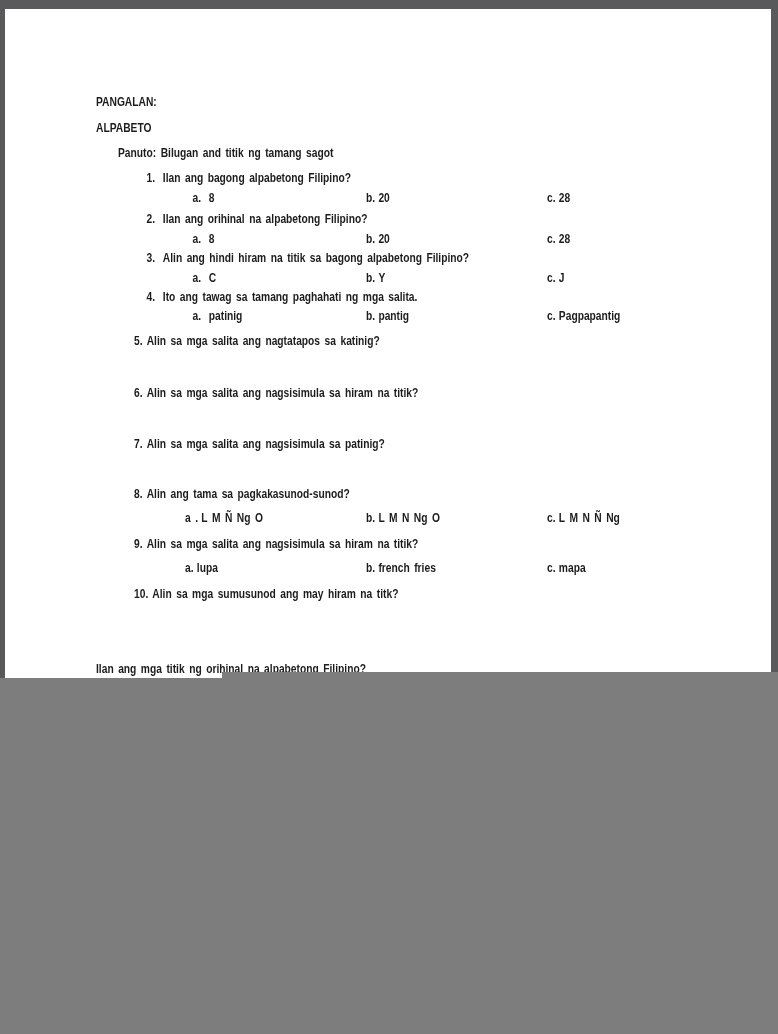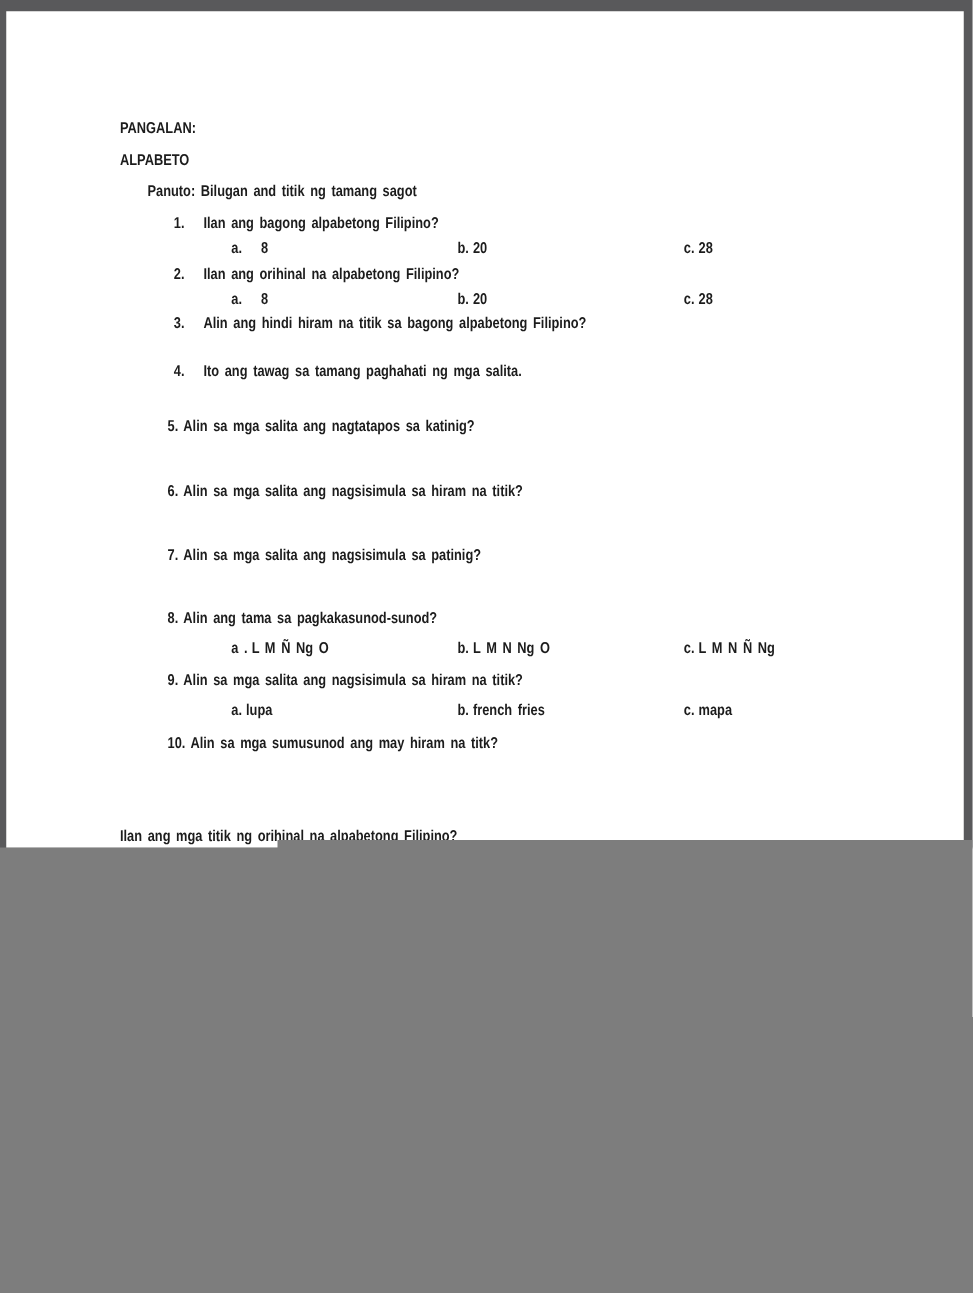--- a/index.html
+++ b/index.html
@@ -2,21 +2,21 @@
 <html><head>
 <meta charset="utf-8">
 <style>
   html,body{margin:0;padding:0;}
   body{
     width:778px;height:1034px;position:relative;overflow:hidden;
     background:#7d7d7d;
     font-family:"Liberation Sans",sans-serif;
   }
   .frame{position:absolute;left:0;top:0;width:778px;height:678px;background:#59595b;}
-  .page{position:absolute;left:5px;top:9px;width:766px;height:669px;background:#ffffff;overflow:hidden;}
+  .page{position:absolute;left:5px;top:9px;width:766px;height:669px;background:#ffffff;overflow:hidden;text-align:center;}
   .row{
     position:absolute;white-space:nowrap;
     font-size:12.5px;font-weight:700;color:#1c1c1c;
     line-height:15px;height:16px;word-spacing:2px;
   }
   .sx{transform:scaleX(0.82);transform-origin:0 0;}
   .q .n{display:inline-block;}
   .q.tabnum .n{width:29px;}
   .optrow{position:absolute;left:0;width:706px;height:16px;}
   .opt{
@@ -49,22 +49,32 @@
   </div>
 
   <div class="row q tabnum sx" style="left:134px;top:203px"><span class="n">2.</span><span>Ilan ang orihinal na alpabetong Filipino?</span></div>
   <div class="optrow" style="top:223px">
     <span class="opt a tab"><span class="p">a.</span><span class="v">8</span></span>
     <span class="opt b"><span class="p">b.</span><span class="v">20</span></span>
     <span class="opt c"><span class="p">c.</span><span class="v">28</span></span>
   </div>
 
   <div class="row q tabnum sx" style="left:134px;top:242px"><span class="n">3.</span><span>Alin ang hindi hiram na titik sa bagong alpabetong Filipino?</span></div>
+  <div class="optrow" style="top:262px">
+    <span class="opt a tab"><span class="p">a.</span><span class="v">C</span></span>
+    <span class="opt b"><span class="p">b.</span><span class="v">Y</span></span>
+    <span class="opt c"><span class="p">c.</span><span class="v">J</span></span>
+  </div>
 
   <div class="row q tabnum sx" style="left:134px;top:281px"><span class="n">4.</span><span>Ito ang tawag sa tamang paghahati ng mga salita.</span></div>
+  <div class="optrow" style="top:300px">
+    <span class="opt a tab"><span class="p">a.</span><span class="v">patinig</span></span>
+    <span class="opt b"><span class="p">b.</span><span class="v">pantig</span></span>
+    <span class="opt c"><span class="p">c.</span><span class="v">Pagpapantig</span></span>
+  </div>
 
   <div class="row q sx" style="left:129px;top:325px"><span class="n">5.</span> <span>Alin sa mga salita ang nagtatapos sa katinig?</span></div>
 
   <div class="row q sx" style="left:129px;top:377px"><span class="n">6.</span> <span>Alin sa mga salita ang nagsisimula sa hiram na titik?</span></div>
 
   <div class="row q sx" style="left:129px;top:428px"><span class="n">7.</span> <span>Alin sa mga salita ang nagsisimula sa patinig?</span></div>
 
   <div class="row q sx" style="left:129px;top:478px"><span class="n">8.</span> <span>Alin ang tama sa pagkakasunod-sunod?</span></div>
   <div class="optrow" style="top:502px">
     <span class="opt a"><span class="p">a .</span><span class="v">L M Ñ Ng O</span></span>

